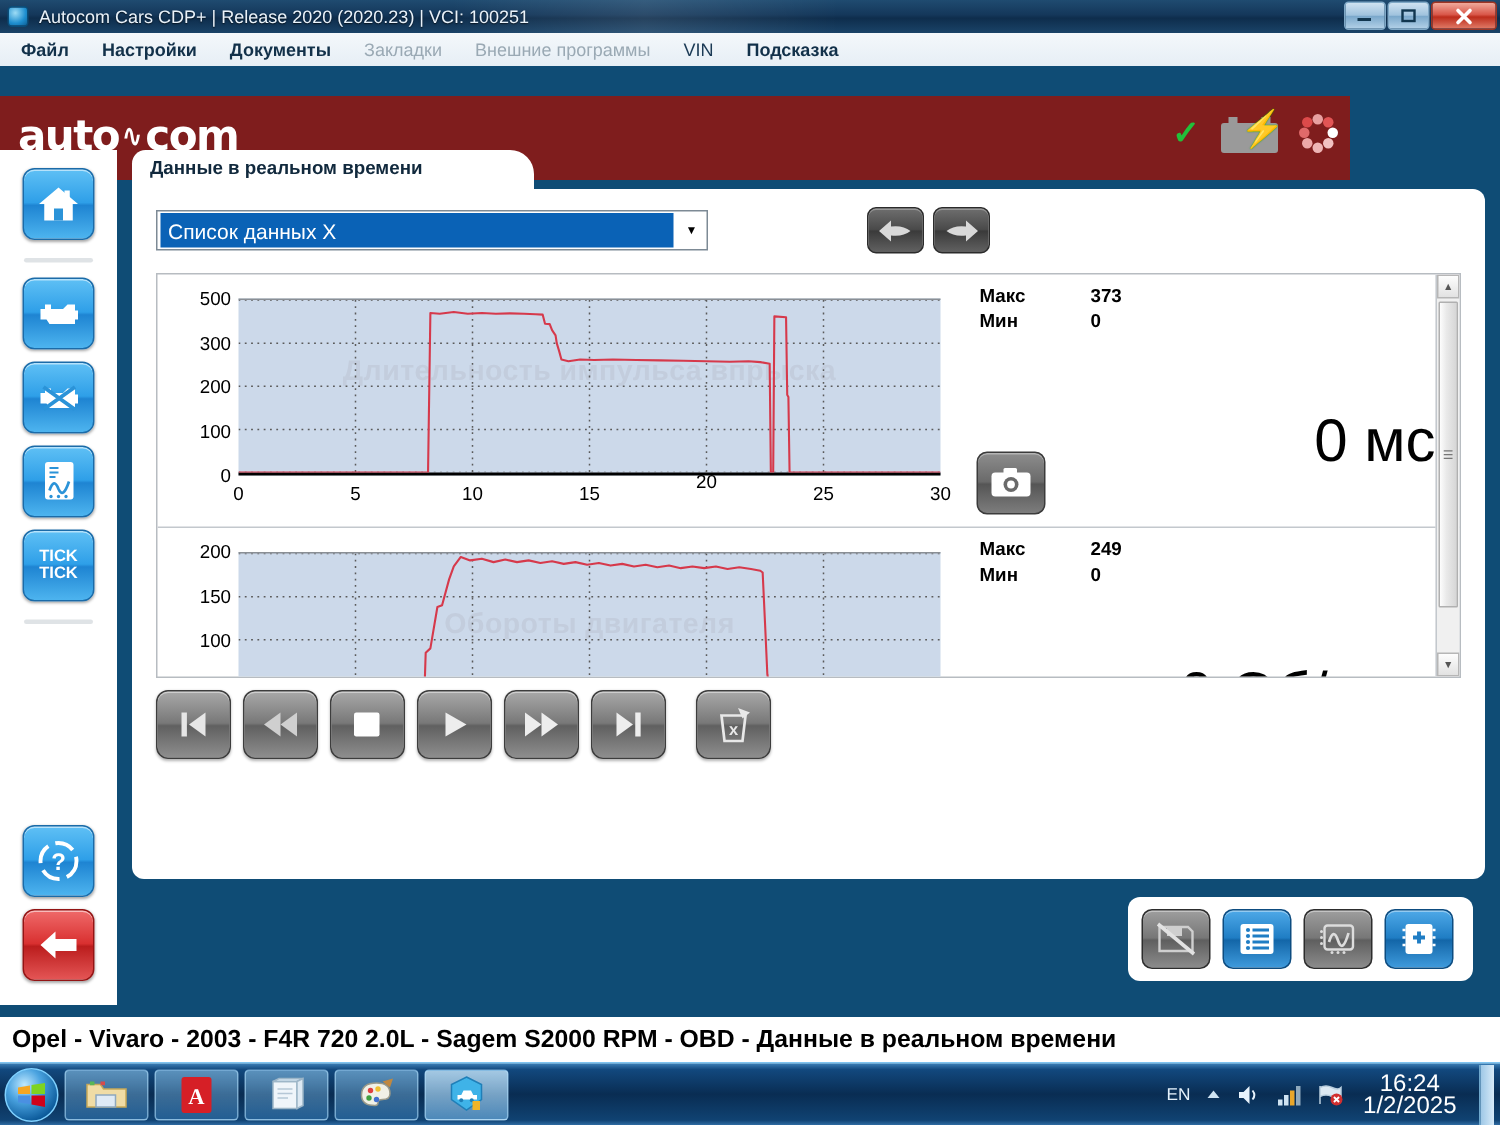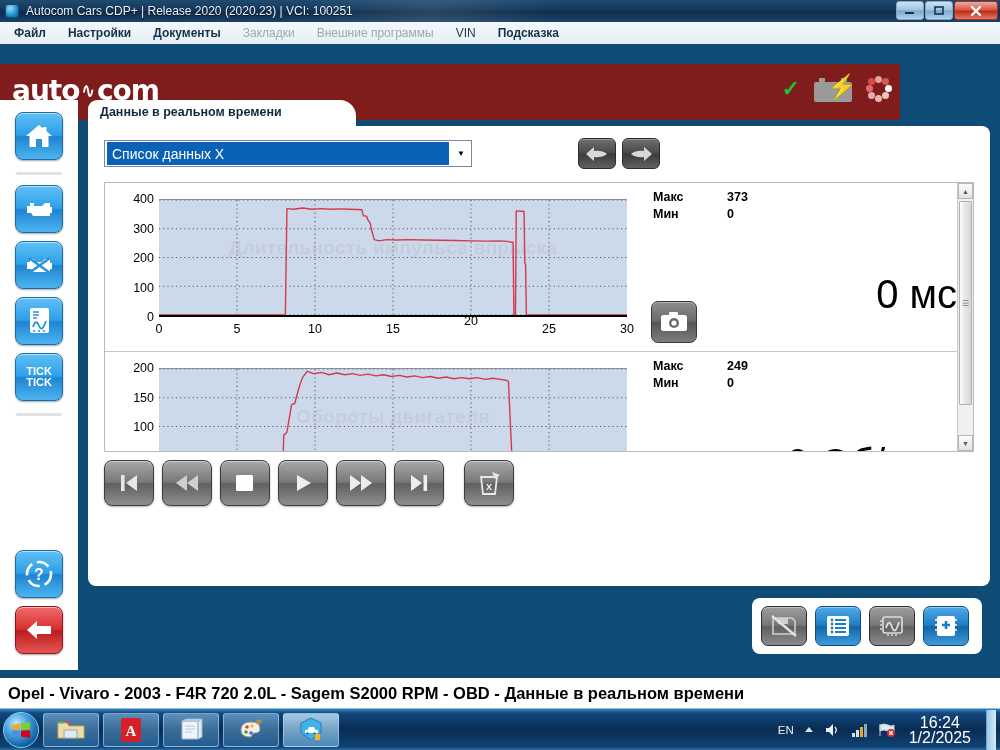--- a/index.html
+++ b/index.html
@@ -419,21 +419,21 @@
                 <line x1="320" y1="0" x2="320" y2="118" stroke="#5a5a5a" stroke-width="1" stroke-dasharray="1.2 3" vector-effect="non-scaling-stroke"></line>
                 <line x1="400" y1="0" x2="400" y2="118" stroke="#5a5a5a" stroke-width="1" stroke-dasharray="1.2 3" vector-effect="non-scaling-stroke"></line>
                 <polyline points="0.00,118.00 129.60,118.00 131.20,8.85 137.60,9.44 147.20,8.26 156.80,9.44 166.40,8.85 176.00,9.44 185.60,9.14 195.20,9.44 203.20,9.73 208.00,10.03 209.60,16.22 212.80,16.52 214.40,20.65 216.80,24.19 217.60,29.50 219.20,34.81 220.80,40.71 225.60,41.89 233.60,40.71 243.20,41.01 256.00,40.71 272.00,41.01 288.00,41.30 304.00,41.59 320.00,41.89 336.00,42.19 348.80,41.89 356.80,42.48 363.20,43.66 364.00,118.00 365.60,118.00 366.40,11.21 374.40,11.80 375.20,64.90 376.00,66.38 376.80,118.00 387.20,118.00 480.00,118.00" fill="none" stroke="#d6394b" stroke-width="1.4" vector-effect="non-scaling-stroke" stroke-linejoin="round"></polyline>
               </svg>
           </div>
           <div id="ytick-0">
               <div class="ylab" style="top: 126px; right: calc(100% - 46px);">0</div>
               <div class="ylab" style="top: 96.5px; right: calc(100% - 46px);">100</div>
               <div class="ylab" style="top: 67px; right: calc(100% - 46px);">200</div>
               <div class="ylab" style="top: 37.5px; right: calc(100% - 46px);">300</div>
-              <div class="ylab" style="top: 8px; right: calc(100% - 46px);">400</div>
+              <div class="ylab" style="top: 8px; right: calc(100% - 46px);">500</div>
             </div>
           <div id="xtick-0">
               <div class="xlab" style="left: 46px; top: 128px; transform: translateX(-50%);">0</div>
               <div class="xlab" style="left: 124px; top: 128px; transform: translateX(-50%);">5</div>
               <div class="xlab" style="left: 202px; top: 128px; transform: translateX(-50%);">10</div>
               <div class="xlab" style="left: 280px; top: 128px; transform: translateX(-50%);">15</div>
               <div class="xlab" style="left: 358px; top: 120px; transform: translateX(-50%);">20</div>
               <div class="xlab" style="left: 436px; top: 128px; transform: translateX(-50%);">25</div>
               <div class="xlab" style="left: 514px; top: 128px; transform: translateX(-50%);">30</div>
             </div>

